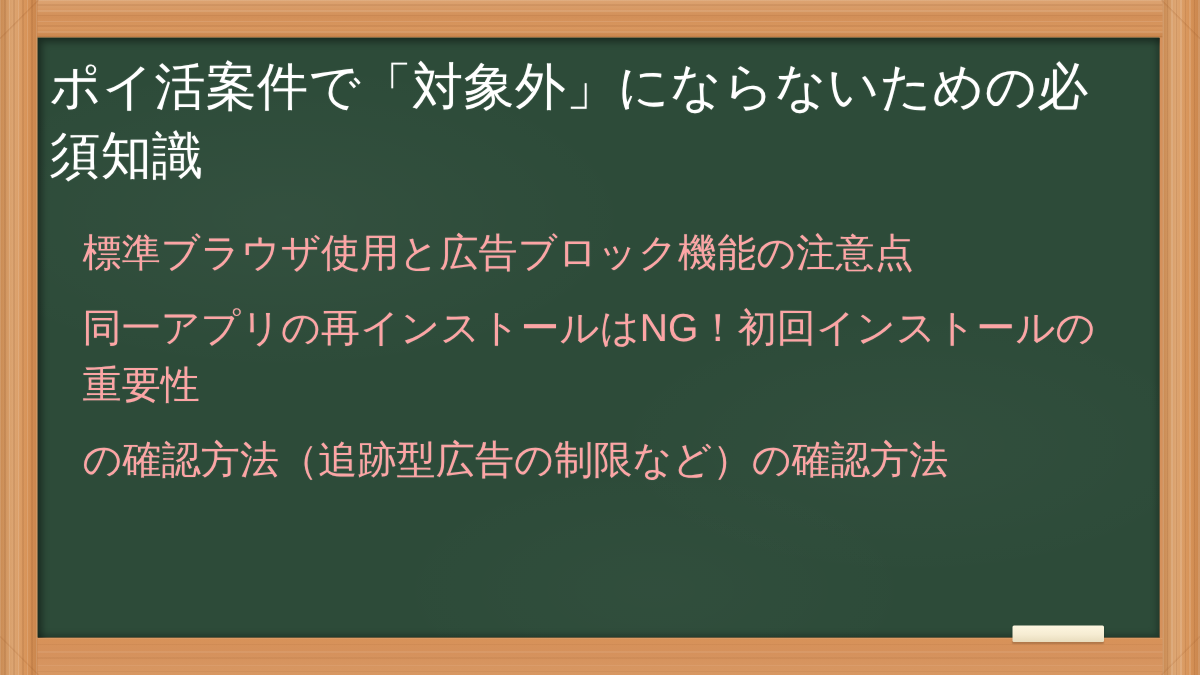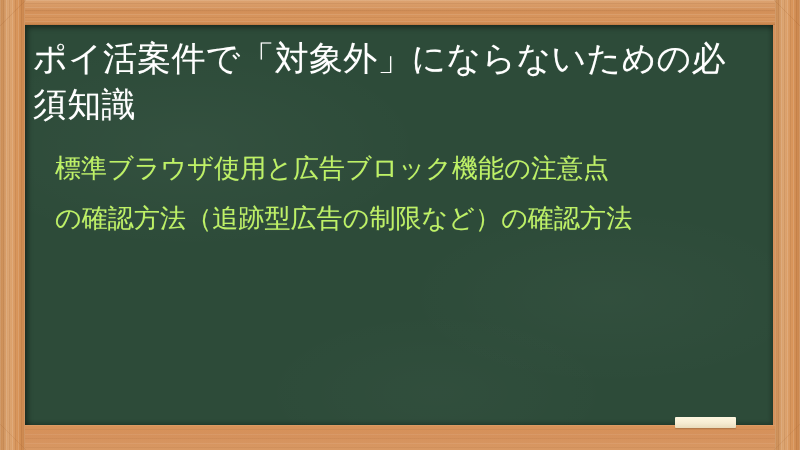--- a/index.html
+++ b/index.html
@@ -151,21 +151,21 @@
     white-space: pre-wrap;
   }
 
   .bullets {
     list-style: none;
     margin: 22px 0 0 0;
     padding: 0 0 0 22px;
   }
 
   .bullet {
-    color: #bef264;
+    color: #fca5a5;
     font-size: 26px;
     line-height: 38px;
     font-weight: 300;
     letter-spacing: 0.1px;
     margin-bottom: 12px;
     text-shadow: 0 0 1px rgba(255,255,255,0.22);
   }
   .bullet:last-child { margin-bottom: 0; }
 
   
@@ -198,20 +198,21 @@
 
   <div class="board">
     <div class="board-dust"></div>
 
     <div class="board-content">
 
       <h1 class="title">ポイ活案件で「対象外」にならないための必須知識</h1>
 
       <ul class="bullets">
         <li class="bullet">標準ブラウザ使用と広告ブロック機能の注意点</li>
+        <li class="bullet">同一アプリの再インストールはNG！初回インストールの重要性</li>
         <li class="bullet">の確認方法（追跡型広告の制限など）の確認方法</li>
       </ul>
 
     </div>
   </div>
 
   <div class="chalk"></div>
 
 </div>
 

